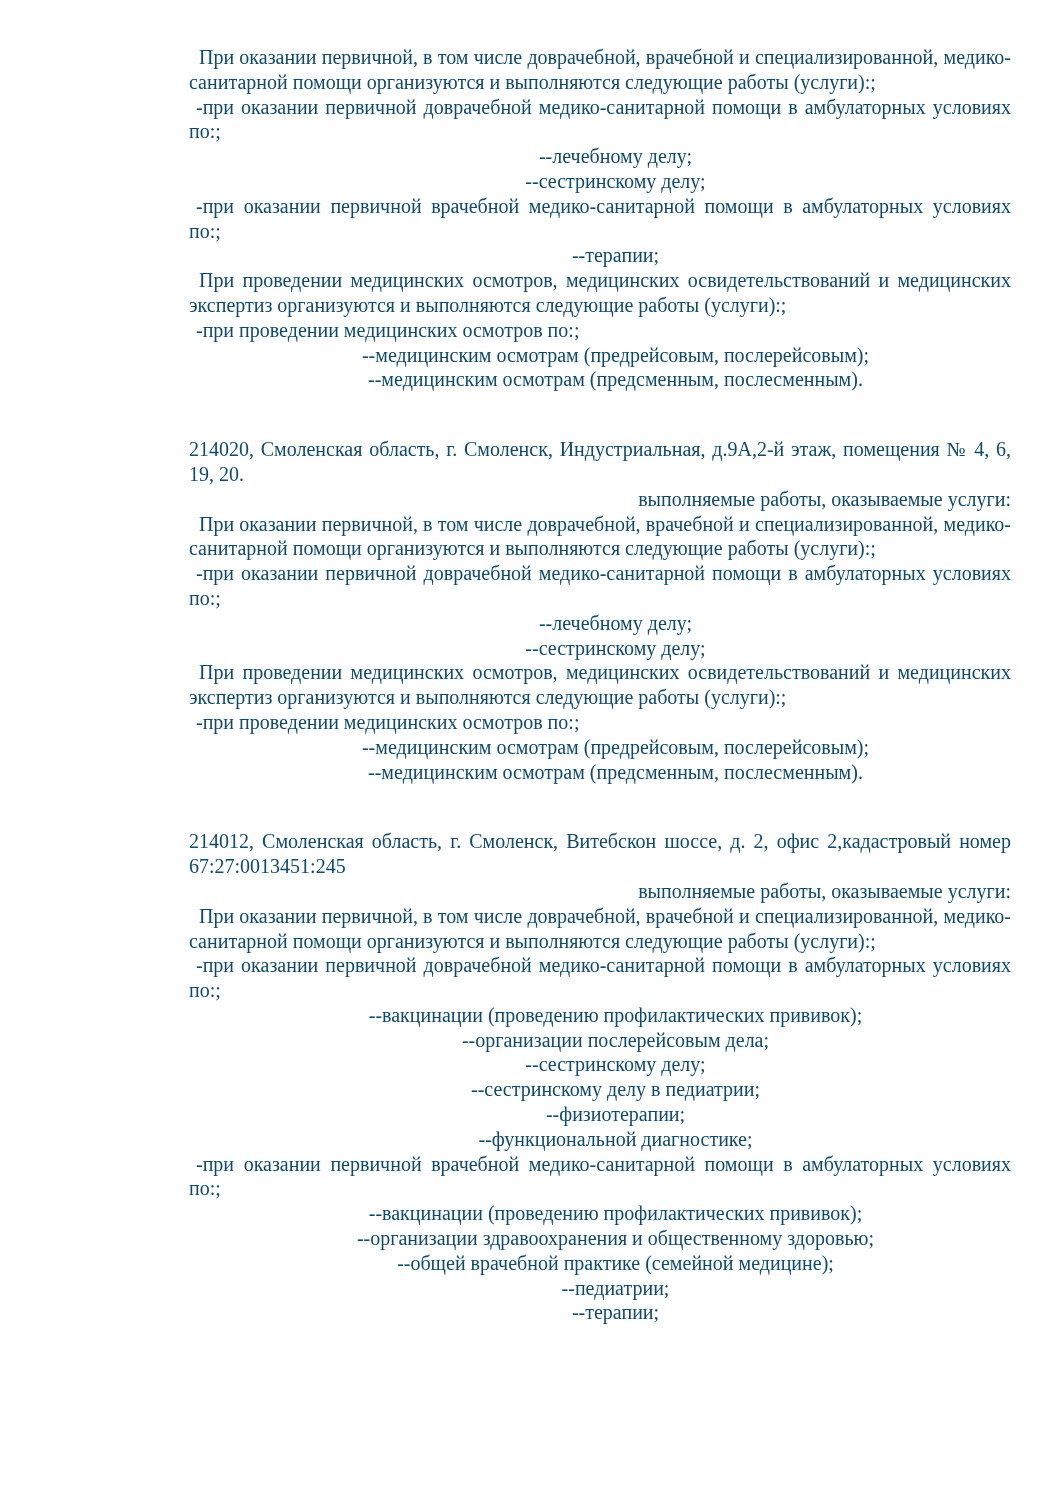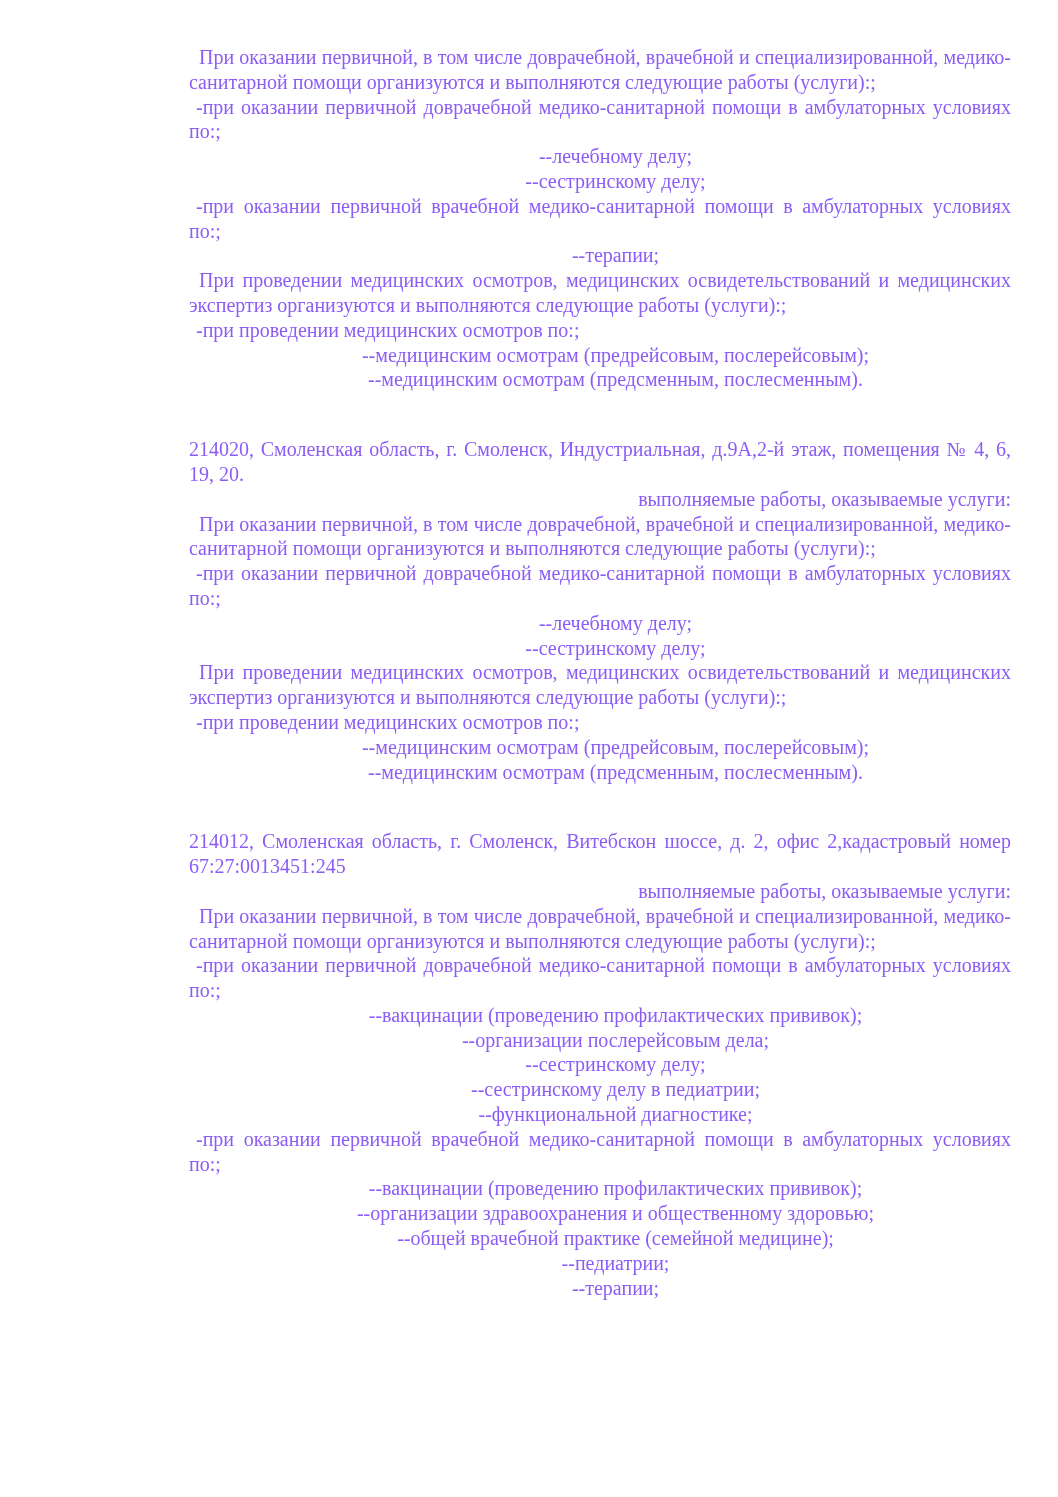--- a/index.html
+++ b/index.html
@@ -40,21 +40,21 @@
     text-indent: 7px;
   }
   .line-item {
     text-align: center;
     padding-left: 31px;
   }
 </style>
 </head>
 <body>
 
-<div class="doc-page" id="doc-root" style="color: #8b5cf6;">
+<div class="doc-page" id="doc-root" style="color: #0c4a6e;">
     <div class="section">
       <div class="line-para">При оказании первичной, в том числе доврачебной, врачебной и специализированной, медико-санитарной помощи организуются и выполняются следующие работы (услуги):;</div>
       <div class="line-sub">-при оказании первичной доврачебной медико-санитарной помощи в амбулаторных условиях по:;</div>
       <div class="line-item">--лечебному делу;</div>
       <div class="line-item">--сестринскому делу;</div>
       <div class="line-sub">-при оказании первичной врачебной медико-санитарной помощи в амбулаторных условиях по:;</div>
       <div class="line-item">--терапии;</div>
       <div class="line-para">При проведении медицинских осмотров, медицинских освидетельствований и медицинских экспертиз организуются и выполняются следующие работы (услуги):;</div>
       <div class="line-sub">-при проведении медицинских осмотров по:;</div>
       <div class="line-item">--медицинским осмотрам (предрейсовым, послерейсовым);</div>
@@ -74,20 +74,21 @@
     </div>
     <div class="section">
       <div class="line-address">214012, Смоленская область, г. Смоленск, Витебскон шоссе, д. 2, офис 2,кадастровый номер 67:27:0013451:245</div>
       <div class="line-label">выполняемые работы, оказываемые услуги:</div>
       <div class="line-para">При оказании первичной, в том числе доврачебной, врачебной и специализированной, медико-санитарной помощи организуются и выполняются следующие работы (услуги):;</div>
       <div class="line-sub">-при оказании первичной доврачебной медико-санитарной помощи в амбулаторных условиях по:;</div>
       <div class="line-item">--вакцинации (проведению профилактических прививок);</div>
       <div class="line-item">--организации послерейсовым дела;</div>
       <div class="line-item">--сестринскому делу;</div>
       <div class="line-item">--сестринскому делу в педиатрии;</div>
+      <div class="line-item">--физиотерапии;</div>
       <div class="line-item">--функциональной диагностике;</div>
       <div class="line-sub">-при оказании первичной врачебной медико-санитарной помощи в амбулаторных условиях по:;</div>
       <div class="line-item">--вакцинации (проведению профилактических прививок);</div>
       <div class="line-item">--организации здравоохранения и общественному здоровью;</div>
       <div class="line-item">--общей врачебной практике (семейной медицине);</div>
       <div class="line-item">--педиатрии;</div>
       <div class="line-item">--терапии;</div>
     </div>
   </div>
 

